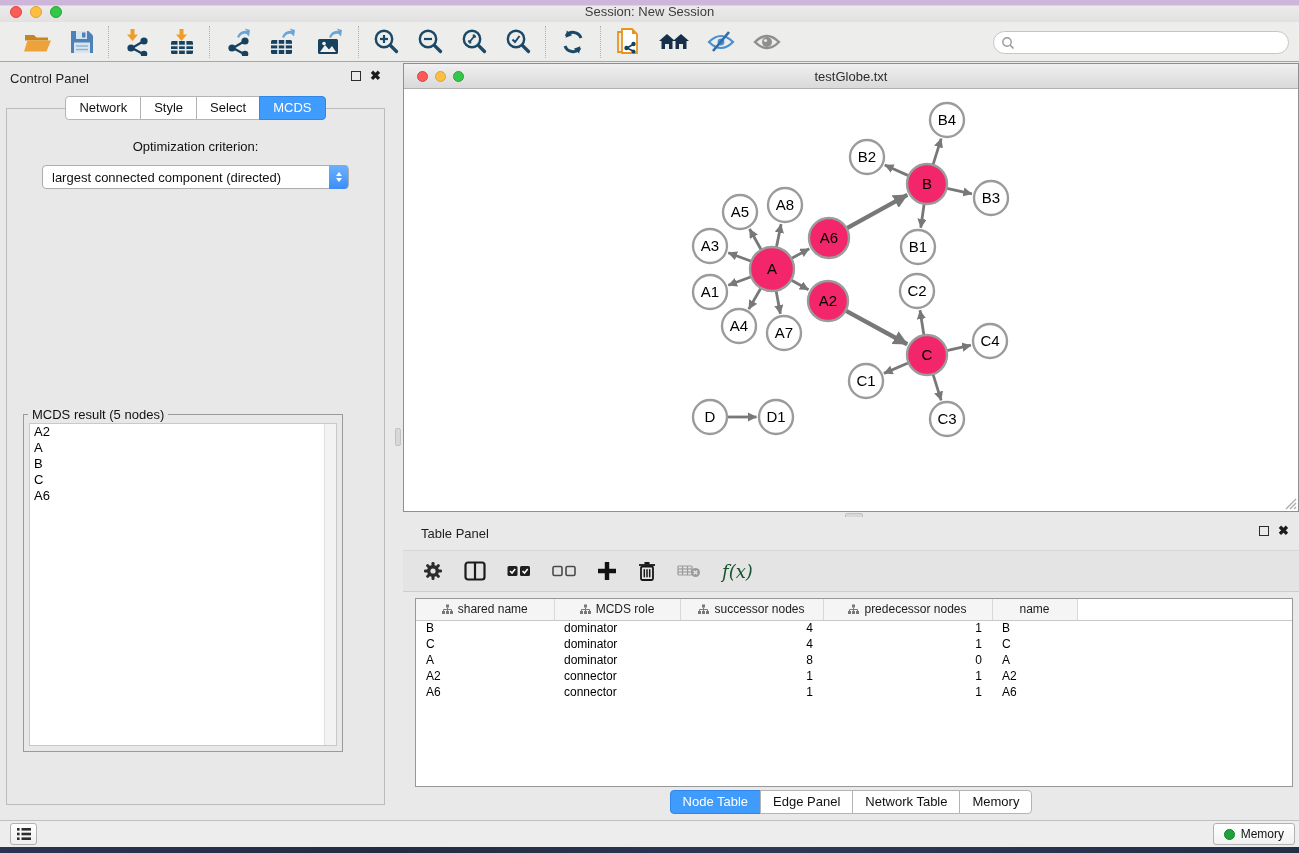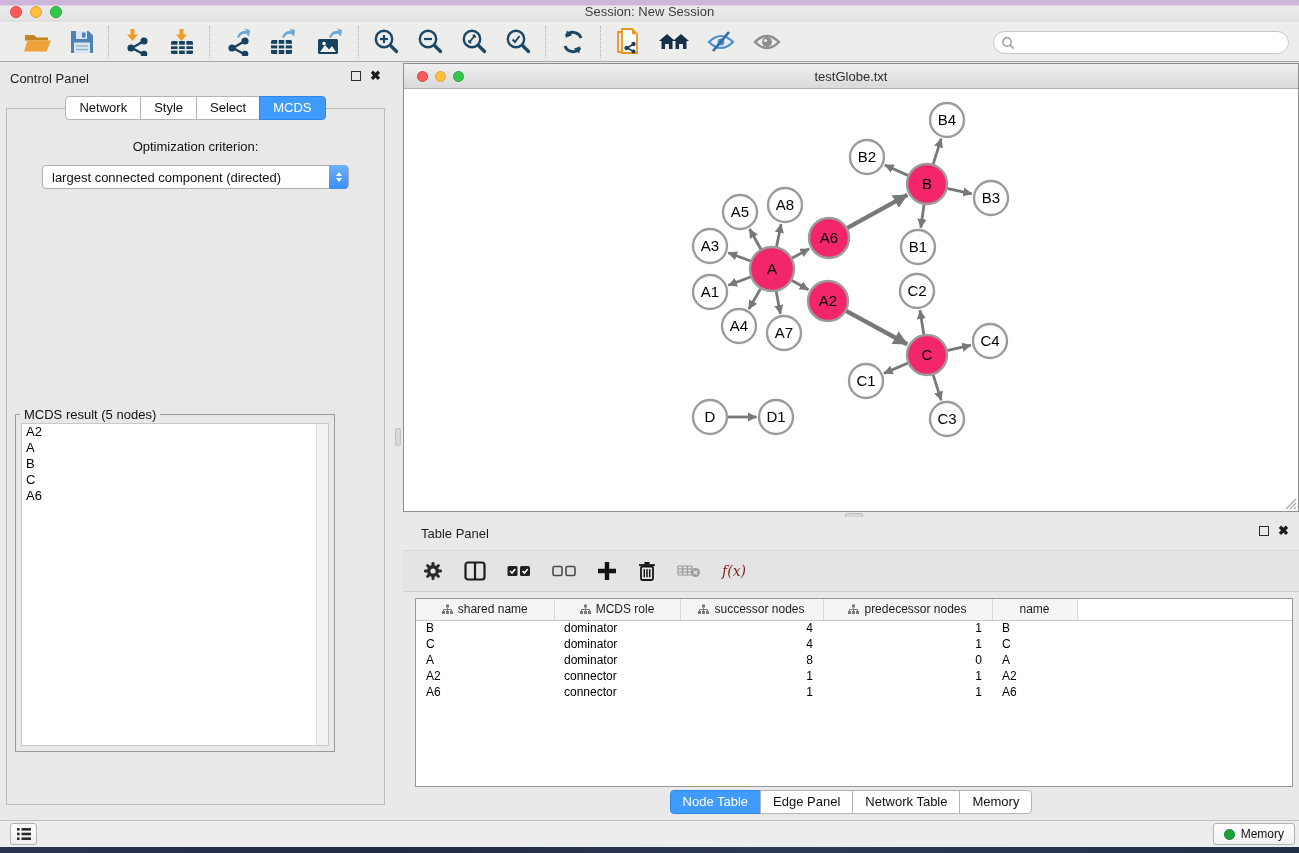--- a/index.html
+++ b/index.html
@@ -42,21 +42,21 @@
   .tab.active { background:#3f9bfc; border-color:#2f87ea; color:#fff; }
   .cp-body { position:absolute; left:6px; top:46px; width:379px; height:697px; border:1px solid #bcbcbc; background:#e8e8e8; }
   .opt-label { text-align:center; margin-top:30px; font-size:13px; color:#111; }
   .dropdown { position:relative; width:307px; height:24px; margin:11px auto 0; background:#fff; border:1px solid #adadad; border-radius:4px; display:flex; align-items:center; cursor:pointer; }
   .dropdown .dd-text { padding-left:9px; font-size:13px; color:#111; }
   .dd-stepper { position:absolute; right:0; top:-1px; width:19px; height:24px; background:linear-gradient(#6cb1fd,#3b8ef9); border-radius:0 4px 4px 0; display:flex; flex-direction:column; align-items:center; justify-content:center; gap:2px; }
   .dd-up { width:0; height:0; border-left:3.5px solid transparent; border-right:3.5px solid transparent; border-bottom:4.5px solid #fff; }
   .dd-down { width:0; height:0; border-left:3.5px solid transparent; border-right:3.5px solid transparent; border-top:4.5px solid #fff; }
   .btn-row { display:flex; justify-content:center; gap:16px; margin-top:13px; }
   .push-btn { background:linear-gradient(#ffffff,#f2f2f2); border:1px solid #b4b4b4; border-radius:4px; padding:3px 17px 4px; font-size:13px; font-family:"Liberation Sans",sans-serif; color:#111; cursor:pointer; }
-  .result-fieldset { position:absolute; left:8px; top:305px; width:320px; height:338px; border:1px solid #9a9a9a; background:#e8e8e8; }
+  .result-fieldset { position:absolute; left:16px; top:305px; width:320px; height:338px; border:1px solid #9a9a9a; background:#e8e8e8; }
   .result-legend { position:absolute; left:4px; top:-8px; background:#e8e8e8; padding:0 4px; font-size:13px; color:#111; }
   .result-list { position:absolute; left:5px; top:8px; right:5px; bottom:5px; background:#fff; border:1px solid #c9c9c9; overflow:hidden; }
   .result-scroll { position:absolute; right:0; top:0; width:12px; bottom:0; background:#f3f3f3; border-left:1px solid #e0e0e0; }
   .mcds-item { font-size:13px; line-height:16px; padding-left:4px; color:#000; }
 
   
   .net-window { position:absolute; left:403px; top:63px; width:896px; height:449px; border:1px solid #8f8f8f; background:#fff; }
   .net-titlebar { position:absolute; left:0; top:0; right:0; height:25px; background:linear-gradient(#f0f0f0,#d9d9d9); border-bottom:1px solid #b0b0b0; }
   .net-titlebar .win-title { position:absolute; left:0; right:0; top:5px; text-align:center; font-size:13px; color:#2d2d2d; }
   .net-canvas { position:absolute; left:0; top:25px; right:0; bottom:0; background:#fff; }
@@ -466,21 +466,21 @@
               <line x1="1" y1="5" x2="15" y2="5"></line>
               <line x1="1" y1="8" x2="15" y2="8"></line>
               <line x1="5.5" y1="2" x2="5.5" y2="11"></line>
               <line x1="10.5" y1="2" x2="10.5" y2="11"></line>
             </g>
             <circle cx="18.5" cy="8.5" r="4.5" fill="#9b9b9b"></circle>
             <path d="M16.7 6.7l3.6 3.6M20.3 6.7l-3.6 3.6" stroke="#e4e4e4" stroke-width="1.4"></path>
           </svg>
       </button>
       <button class="tb-btn">
-        <span style="font-family:'DejaVu Serif',serif;font-style:italic;font-size:14px;color:#7f1d1d;">f(x)</span>
+        <span style="font-family:'DejaVu Serif',serif;font-style:italic;font-size:18px;color:#14532d;">f(x)</span>
       </button>
     </div>
     <div class="table-wrap">
       <table class="node-table">
           <thead>
             <tr>
               <th style="width:138px">
                 <span class="th-in">
                   <svg width="11" height="11" viewBox="0 0 11 11">
                     <path d="M4 0.5h3v3H4zM0 7h3v3H0zM4 7h3v3H4zM8 7h3v3H8z" fill="#787878"></path>

